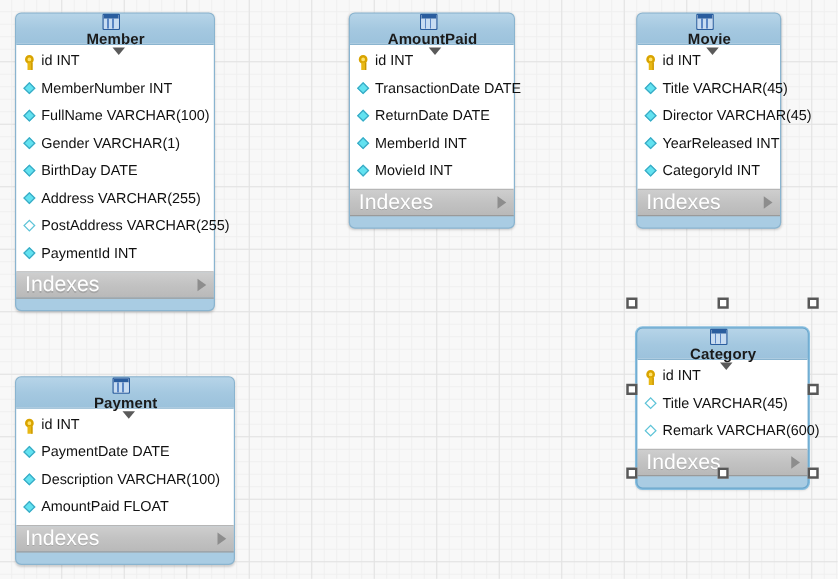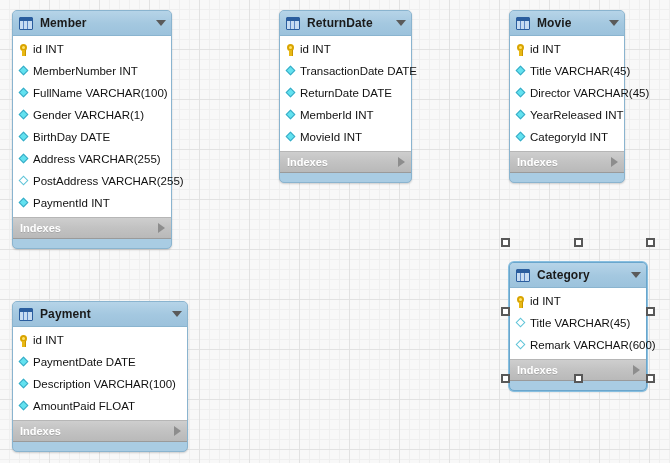--- a/index.html
+++ b/index.html
@@ -46,20 +46,21 @@
     padding: 0 0 9px 0;
   }
 
   .ent-header {
     height: 24px;
     display: flex;
     align-items: center;
     padding: 0 5px 0 6px;
     background: linear-gradient(to bottom, #b6d4e8 0%, #a4c8e0 52%, #9cc2dc 100%);
     border-radius: 4px 4px 0 0;
+    flex-direction: column;
   }
   .tbl-icon {
     width: 14px;
     height: 13px;
     box-sizing: border-box;
     border: 1px solid #2a5d9e;
     background: #ffffff;
     margin-right: 7px;
     position: relative;
     flex: 0 0 auto;
@@ -171,22 +172,22 @@
   
   .ent-indexes {
     height: 20px;
     display: flex;
     align-items: center;
     padding: 0 6px 0 7px;
     background: linear-gradient(to bottom, #cecece 0%, #c2c2c2 50%, #b9b9b9 100%);
     border-bottom: 1px solid #9a9a9a;
   }
   .idx-label {
-    font-size: 11px;
-    font-weight: bold;
+    font-size: 17px;
+    font-weight: normal;
     color: #ffffff;
     flex: 1 1 auto;
     text-shadow: 0 1px 0 rgba(0,0,0,0.12);
   }
   .idx-caret {
     width: 0; height: 0;
     border-top: 5px solid transparent;
     border-bottom: 5px solid transparent;
     border-left: 7px solid #8d8d8d;
     flex: 0 0 auto;
@@ -251,21 +252,21 @@
         </div>
       </div>
       <div class="ent-indexes">
         <span class="idx-label">Indexes</span>
         <span class="idx-caret"></span>
       </div>
     </div>
     <div class="ent" style="left: 279px; top: 10px; width: 133px;">
       <div class="ent-header">
         <span class="tbl-icon"></span>
-        <span class="ent-title">ReturnDate</span>
+        <span class="ent-title">AmountPaid</span>
         <span class="caret"></span>
       </div>
       <div class="ent-cols">
         <div class="col">
           <span class="ic-key"></span>
           <span class="col-name">id INT</span>
         </div>
         <div class="col">
           <span class="ic-dia"></span>
           <span class="col-name">TransactionDate DATE</span>

